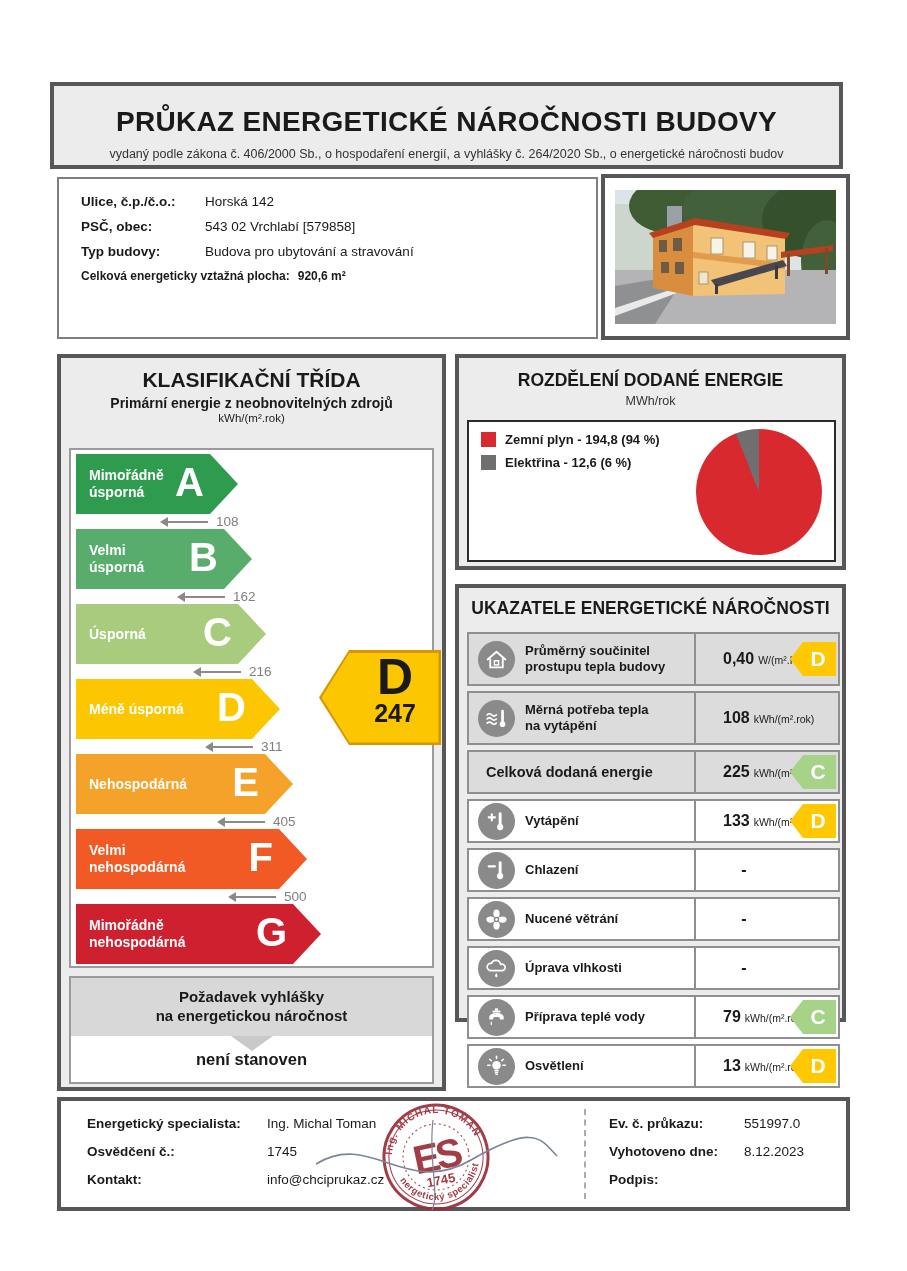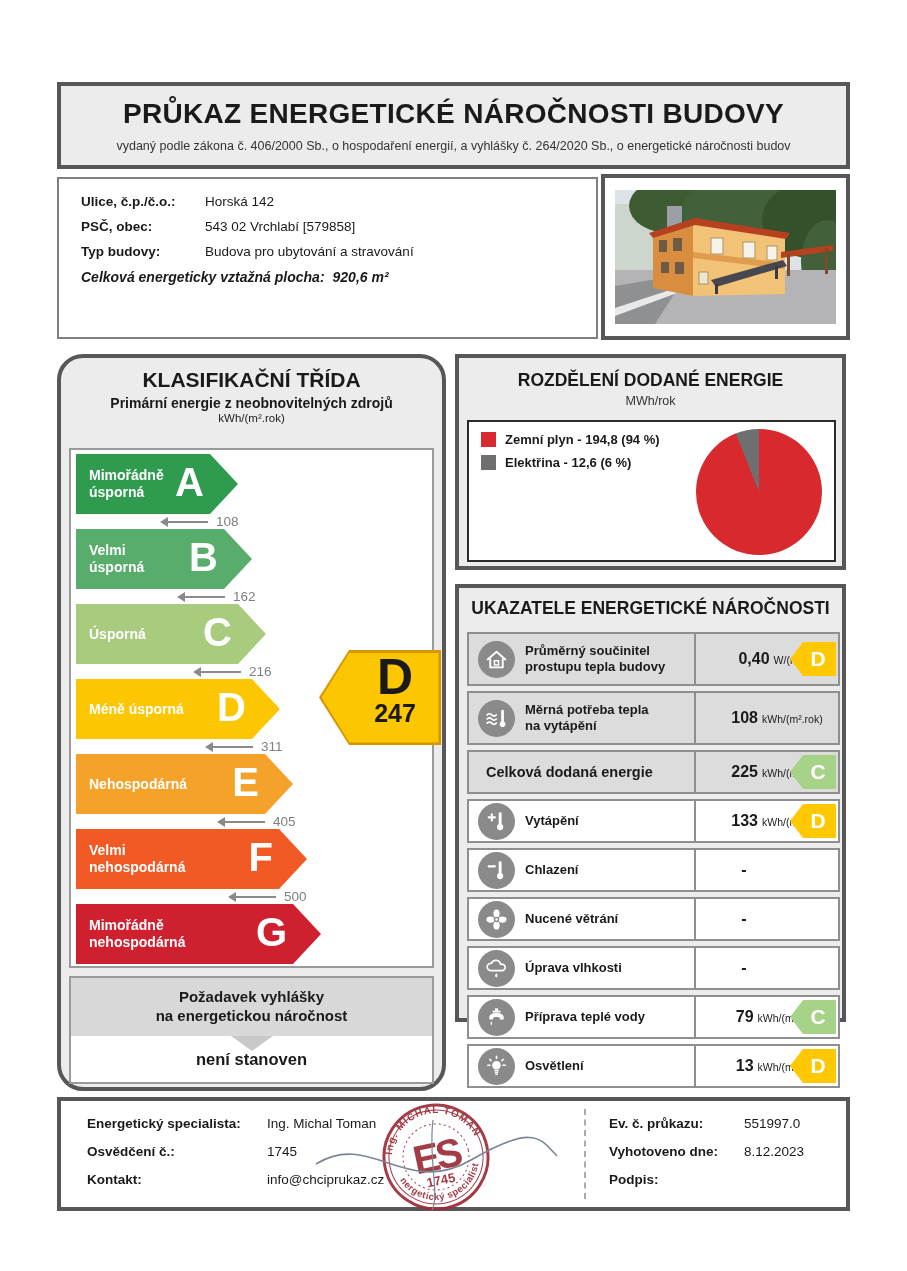--- a/index.html
+++ b/index.html
@@ -1,36 +1,36 @@
 <!DOCTYPE html>
 <html lang="cs"><head>
 <meta charset="utf-8">
 <style>
   * { margin:0; padding:0; box-sizing:border-box; }
   html,body { background:#fff; }
   body { width:907px; height:1271px; position:relative; font-family:"Liberation Sans",sans-serif; color:#1a1a1a; overflow:hidden; }
   .panel { position:absolute; border:4px solid #57575a; background:#ececec; }
 
   
-  #header { left:57px; top:82px; width:793px; height:87px; text-align:center; padding-top:12px; }
+  #header { left:50px; top:82px; width:793px; height:87px; text-align:center; padding-top:20px; }
   #header h1 { font-size:28px; font-weight:bold; letter-spacing:.3px; }
   #header .sub { font-size:12.5px; color:#333; margin-top:9px; }
 
   
   #info { position:absolute; left:57px; top:177px; width:541px; height:162px; background:#fff; border:2px solid #7f7f7f; padding:15px 0 0 22px; }
   .info-row { display:flex; margin-bottom:10px; font-size:13.5px; }
   .info-row .lbl { font-weight:bold; width:124px; flex:none; }
-  .info-area { font-size:14px; font-weight:bold; margin-top:7px;font-style:italic; }
+  .info-area { font-size:12px; font-weight:bold; margin-top:7px; }
   .info-area .val { margin-left:8px; }
 
   
   #photo-box { left:601px; top:174px; width:249px; height:166px; background:#fff; display:flex; align-items:center; justify-content:center; }
 
   
-  #class-panel { left:57px; top:354px; width:389px; height:737px;border-radius:26px; }
+  #class-panel { left:57px; top:354px; width:389px; height:737px; }
   .cls-title { text-align:center; font-size:21px; font-weight:bold; margin-top:10px; }
   .cls-sub { text-align:center; font-size:14px; font-weight:bold; margin-top:3px; }
   .cls-unit { text-align:center; font-size:11.5px; color:#222; margin-top:1px; }
   #bars-box { position:absolute; left:8px; top:90px; width:365px; height:520px; background:#fff; border:2px solid #9a9a9a; padding:4px 0 0 5px; }
   .bar { position:relative; height:60px; clip-path:polygon(0 0, calc(100% - 28px) 0, 100% 50%, calc(100% - 28px) 100%, 0 100%); }
   .bar-label { position:absolute; left:13px; top:50%; transform:translateY(-50%); color:#fff; font-weight:bold; font-size:14px; line-height:1.2; white-space:pre-line; }
   .bar-letter { position:absolute; right:34px; top:50%; transform:translateY(-54%); color:#fff; font-weight:bold; font-size:40px; }
   .thr { display:flex; align-items:center; height:15px; }
   .thr-line { position:relative; width:46px; height:2px; background:#8a8a8a; margin-right:8px; flex:none; }
   .thr-line::before { content:""; position:absolute; left:-2px; top:-4px; border-top:5px solid transparent; border-bottom:5px solid transparent; border-right:8px solid #8a8a8a; }
@@ -63,21 +63,21 @@
   #ind-rows { position:absolute; left:8px; top:44px; width:373px; display:flex; flex-direction:column; gap:5px; }
   .irow { position:relative; border:2px solid #8f8f8f; background:#fff; display:flex; align-items:stretch; height:44px; }
   .irow.grey { background:#dcdcdc; }
   .irow.tall { height:54px; }
   .icell { width:227px; flex:none; display:flex; align-items:center; padding-left:9px; gap:10px; border-right:2px solid #8f8f8f; }
   .icell.noicon { padding-left:17px; }
   .icell.noicon .ilabel { font-size:14.5px; }
   .icirc { width:37px; height:37px; border-radius:50%; background:#8a8a8a; flex:none; display:flex; align-items:center; justify-content:center; }
   .icirc svg { width:25px; height:25px; }
   .ilabel { font-size:13px; font-weight:bold; line-height:1.25; white-space:pre-line; }
-  .vcell { flex:1; display:flex; align-items:center; padding-left:20px;justify-content:center; }
+  .vcell { flex:1; display:flex; align-items:center; padding-left:27px; }
   .vcell.dash { justify-content:center; padding-left:0; padding-right:46px; }
   .num { font-size:16px; font-weight:bold; }
   .unit { font-size:10.5px; margin-left:4px; margin-top:2px; }
   .ibadge { position:absolute; right:2px; top:50%; transform:translateY(-50%); width:46px; height:34px; clip-path:polygon(13px 0,100% 0,100% 100%,13px 100%,0 50%); color:#fff; font-size:21px; font-weight:bold; display:flex; align-items:center; justify-content:center; padding-left:10px; }
 
   
   #footer { left:57px; top:1097px; width:793px; height:114px; background:#fff; }
   .f-col { position:absolute; top:15px; }
   #footer-left { left:26px; }
   #footer-right { left:548px; }

